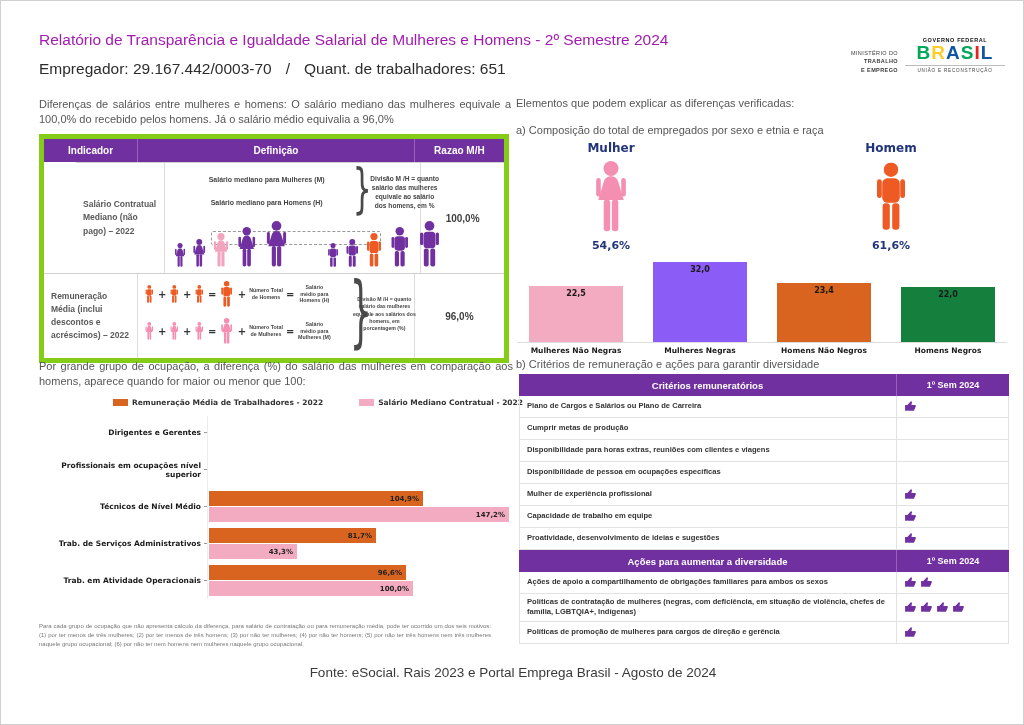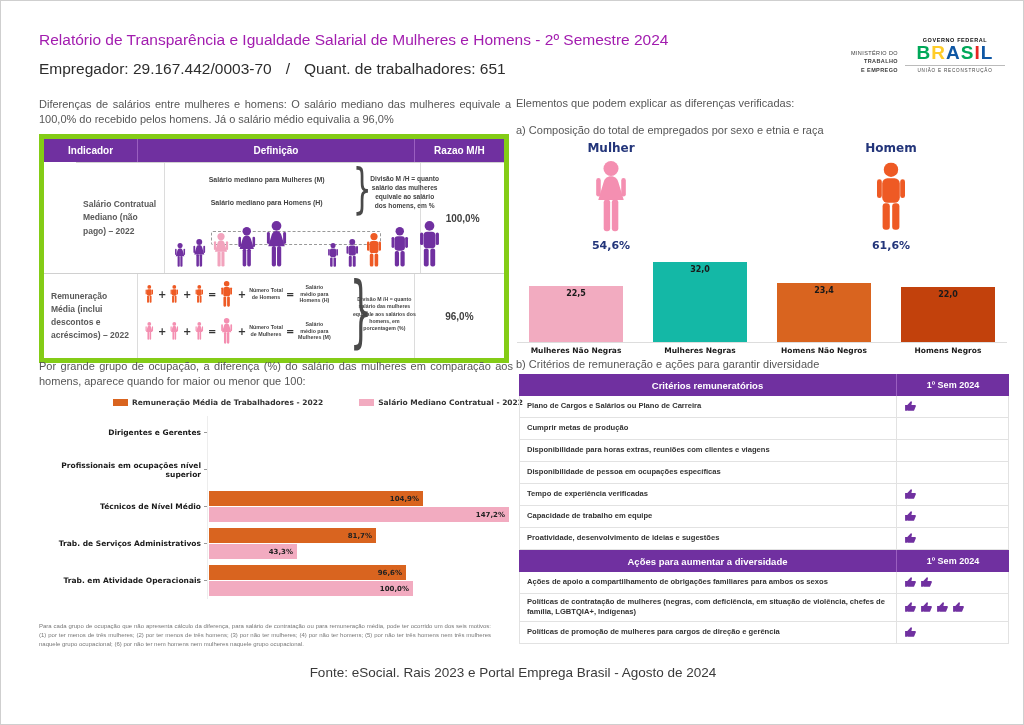--- a/index.html
+++ b/index.html
@@ -332,37 +332,37 @@
       <div class="comp-col">
         <div class="comp-barbox">
           <div class="comp-bar" style="height:56px;background:#F2ABC0">
             <span class="comp-val">22,5</span>
           </div>
         </div>
         <div class="comp-cat">Mulheres Não Negras</div>
       </div>
       <div class="comp-col">
         <div class="comp-barbox">
-          <div class="comp-bar" style="height:80px;background:#14b8a6">
+          <div class="comp-bar" style="height:80px;background:#8b5cf6">
             <span class="comp-val">32,0</span>
           </div>
         </div>
         <div class="comp-cat">Mulheres Negras</div>
       </div>
       <div class="comp-col">
         <div class="comp-barbox">
           <div class="comp-bar" style="height:59px;background:#D9641F">
             <span class="comp-val">23,4</span>
           </div>
         </div>
         <div class="comp-cat">Homens Não Negros</div>
       </div>
       <div class="comp-col">
         <div class="comp-barbox">
-          <div class="comp-bar" style="height:55px;background:#c2410c">
+          <div class="comp-bar" style="height:55px;background:#15803d">
             <span class="comp-val">22,0</span>
           </div>
         </div>
         <div class="comp-cat">Homens Negros</div>
       </div>
     </div>
   <div class="abs comp-axis"></div>
 
   <div class="abs r-sub-b">b) Critérios de remuneração e ações para garantir diversidade</div>
   <div class="abs crit-wrap">
@@ -385,21 +385,21 @@
         </div>
         <div class="crit-row">
           <div class="crit-label">Disponibilidade para horas extras, reuniões com clientes e viagens</div>
           <div class="crit-icons"></div>
         </div>
         <div class="crit-row">
           <div class="crit-label">Disponibilidade de pessoa em ocupações específicas</div>
           <div class="crit-icons"></div>
         </div>
         <div class="crit-row">
-          <div class="crit-label">Tempo de experiência verificadas</div>
+          <div class="crit-label">Mulher de experiência profissional</div>
           <div class="crit-icons">
             <svg width="13" height="13" viewBox="0 0 24 24" style="fill:#7030A0">
               <use href="#icon-thumb"></use>
             </svg>
           </div>
         </div>
         <div class="crit-row">
           <div class="crit-label">Capacidade de trabalho em equipe</div>
           <div class="crit-icons">
             <svg width="13" height="13" viewBox="0 0 24 24" style="fill:#7030A0">

